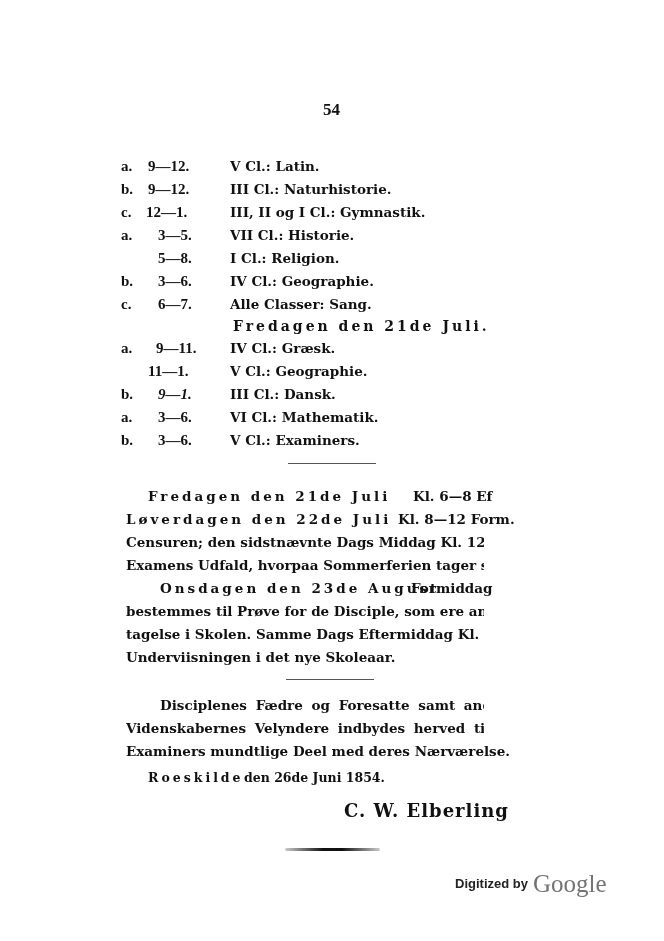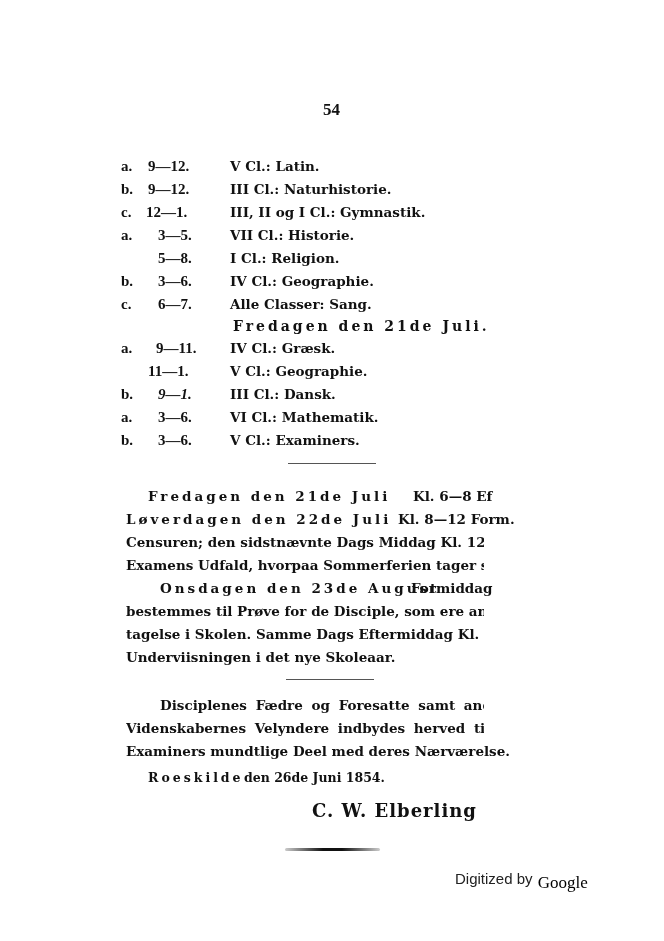--- a/index.html
+++ b/index.html
@@ -12,28 +12,28 @@
                    font-family: "DejaVu Serif", serif; white-space: nowrap; }
     .row { position: absolute; left: 0; height: 22px; font-size: 14px; font-weight: bold; white-space: nowrap; }
     .row .letter { position: absolute; left: 121px; font-family: "Liberation Serif", serif; font-size: 15px; }
     .row .time { position: absolute; left: 148px; font-family: "Liberation Serif", serif; font-size: 15px; }
     .row .subject { position: absolute; left: 230px; font-family: "DejaVu Serif", serif; font-size: 13.5px; }
     .rule { position: absolute; height: 0; border-top: 1px solid #555; }
     .para-line { position: absolute; left: 0; width: 664px; height: 22px; font-size: 13.5px; font-weight: bold;
                  white-space: nowrap; overflow: hidden; font-family: "DejaVu Serif", serif; }
     .para-line span { position: absolute; }
     .spaced { letter-spacing: 3px; }
-    .signature { position: absolute; left: 312px; top: 800px; font-size: 18px; font-weight: bold;
+    .signature { position: absolute; left: 344px; top: 800px; font-size: 18px; font-weight: bold;
                  font-family: "DejaVu Serif", serif; letter-spacing: 1px; }
     .end-rule { position: absolute; left: 285px; top: 848px; width: 95px; height: 3px;
                 background: linear-gradient(90deg, rgba(0,0,0,0.2), #111 40%, #111 60%, rgba(0,0,0,0.2));
                 border-radius: 2px; }
     .digitized { position: absolute; left: 455px; top: 870px; white-space: nowrap; }
-    .digitized .by { font-family: "Liberation Sans", sans-serif; font-size: 15px; color: #222; vertical-align: 4px; }
-    .digitized .google { font-family: "Liberation Serif", serif; font-size: 17px; color: #000000; }
+    .digitized .by { font-family: "Liberation Sans", sans-serif; font-size: 13px; color: #222; vertical-align: 4px; font-weight: bold; }
+    .digitized .google { font-family: "Liberation Serif", serif; font-size: 25px; color: #737373; }
   </style>
 </head>
 <body>
 
 <div class="page">
 
   <div class="page-number">54</div>
 
 
   <div class="row" style="top:158px;">

